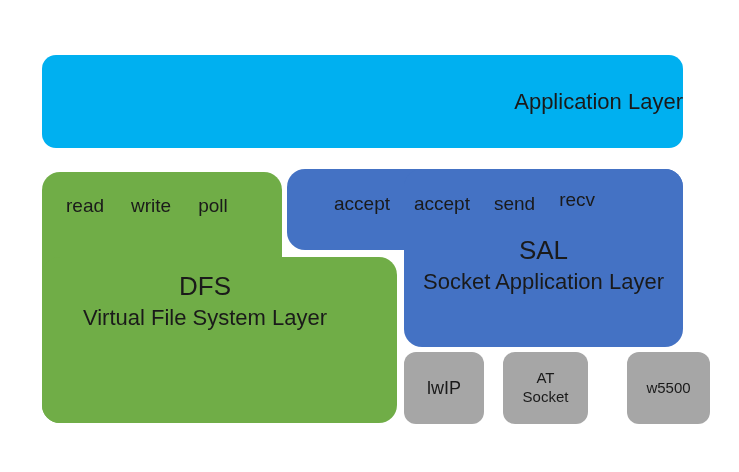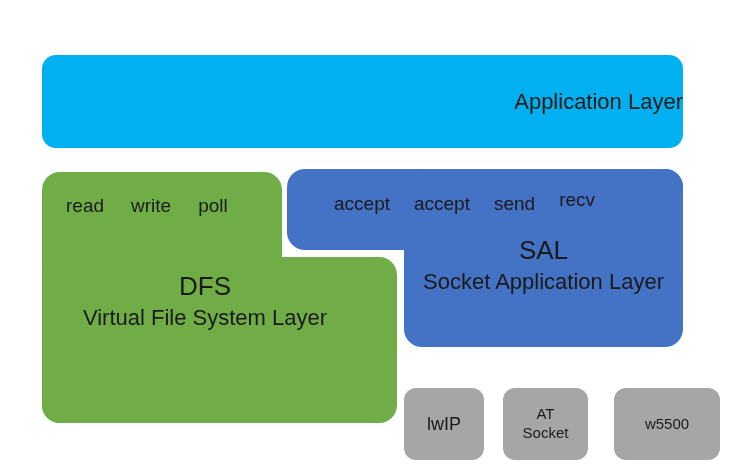--- a/index.html
+++ b/index.html
@@ -38,25 +38,25 @@
   .title-block { position:absolute; text-align:center; }
   .dfs-title { left:46px;  top:272px; width:318px; }
   .sal-title { left:404px; top:236px; width:279px; }
   .acronym    { font-size:26px; line-height:1.15; margin-bottom:3px; }
   .layer-name { font-size:22px; line-height:1.15; }
 
   
   .backend {
     top:352px; height:72px; background:#a6a6a6; border-radius:12px;
     display:flex; align-items:center; justify-content:center;
-    text-align:center; white-space:pre-line; line-height:1.25;margin-top:36px;
+    text-align:center; white-space:pre-line; line-height:1.25;
   }
   .backend-lwip  { left:404px; width:80px; font-size:18px; }
   .backend-at    { left:503px; width:85px; font-size:15px; }
-  .backend-w5500 { left:614px; width:106px; font-size:15px;align-items:center; }
+  .backend-w5500 { left:627px; width:83px; font-size:15px;align-items:center; }
 </style>
 </head>
 <body>
 
 <div class="canvas">
 
   <div class="box app">
     <div class="app-title">Application Layer</div>
   </div>
 

